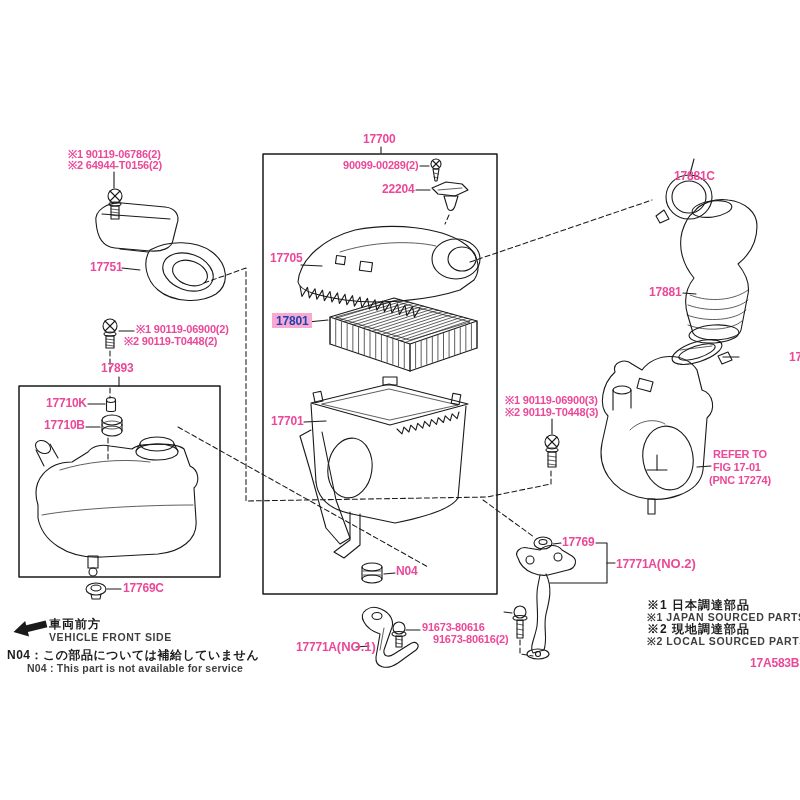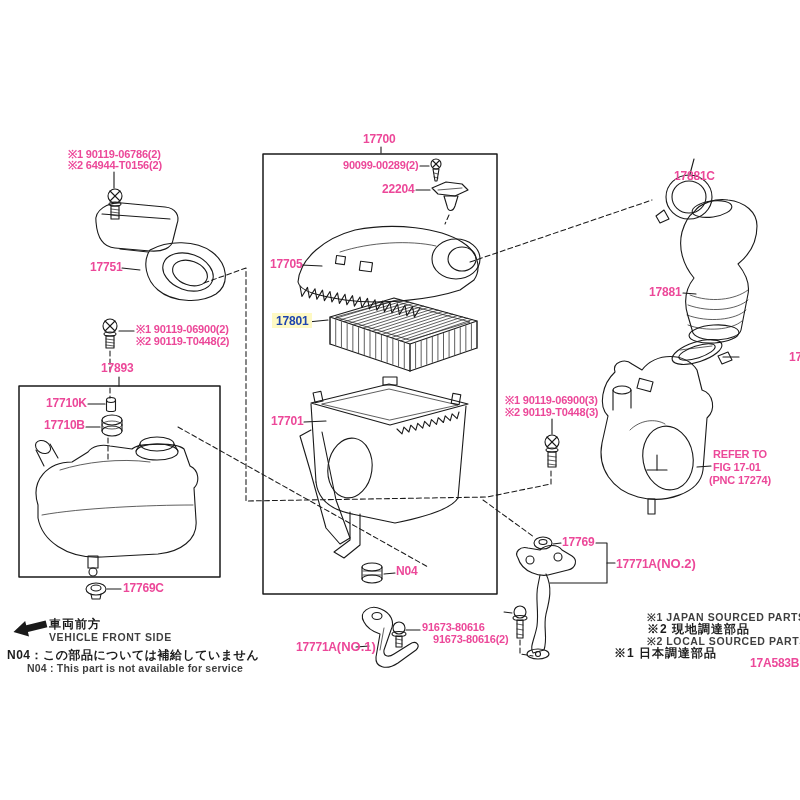--- a/index.html
+++ b/index.html
@@ -9,21 +9,21 @@
   svg path, svg line, svg ellipse, svg rect, svg polygon, svg circle, svg polyline{
     fill:none;stroke:#1a1a1a;stroke-width:1.1;stroke-linecap:round;stroke-linejoin:round;}
   svg .thin{stroke-width:0.7;}
   svg .frame{stroke-width:1.5;}
   svg .dash{stroke-dasharray:5 3;stroke-width:1.05;}
   svg .solidfill{fill:#1a1a1a;stroke:none;}
   .lbl{position:absolute;font-weight:bold;font-size:11px;color:#ec4899;
        letter-spacing:-0.2px;white-space:nowrap;line-height:1;}
   .big{font-size:12px;}
   .sub{font-size:13px;letter-spacing:0;}
-  .hl{background:#fef9c3;color:#1D44AE;padding:2px 4px 1px 4px;}
+  .hl{background:#f9a8d4;color:#1D44AE;padding:2px 4px 1px 4px;}
   .gray{font-weight:bold;color:#3f3f3f;font-size:10.5px;letter-spacing:0.6px;}
   .jp{font-size:12px;color:#1c1c1c;letter-spacing:1px;}
   .note-jp{font-size:12px;color:#1c1c1c;letter-spacing:0.5px;}
 </style>
 </head>
 <body>
 
 <div id="stage">
 
 <svg width="800" height="800" viewBox="0 0 800 800">
@@ -324,49 +324,49 @@
     <polygon class="solidfill" points="-17,0 -3,-8 -3,-3.5 17,-3.5 17,3.5 -3,3.5 -3,8"></polygon>
   </g>
 </svg>
 
   <div class="lbl" style="left:68px;top:149px;">※1 90119-06786(2)</div>
   <div class="lbl" style="left:68px;top:160px;">※2 64944-T0156(2)</div>
   <div class="lbl big" style="left:90px;top:261px;">17751</div>
   <div class="lbl big" style="left:363px;top:133px;">17700</div>
   <div class="lbl" style="left:343px;top:160px;">90099-00289(2)</div>
   <div class="lbl big" style="left:382px;top:183px;">22204</div>
-  <div class="lbl big" style="left:270px;top:258px;">17705</div>
+  <div class="lbl big" style="left:270px;top:252px;">17705</div>
   <div class="lbl big hl" style="left:272px;top:313px;">17801</div>
   <div class="lbl big" style="left:271px;top:415px;">17701</div>
   <div class="lbl big" style="left:674px;top:146px;margin-top:24px;">17881C</div>
   <div class="lbl big" style="left:649px;top:286px;">17881</div>
   <div class="lbl big" style="left:741px;top:351px;margin-left:48px;">17881A</div>
   <div class="lbl" style="left:713px;top:449px;">REFER TO</div>
   <div class="lbl" style="left:713px;top:462px;">FIG 17-01</div>
   <div class="lbl" style="left:709px;top:475px;">(PNC 17274)</div>
   <div class="lbl" style="left:505px;top:395px;">※1 90119-06900(3)</div>
   <div class="lbl" style="left:505px;top:407px;">※2 90119-T0448(3)</div>
   <div class="lbl" style="left:136px;top:324px;">※1 90119-06900(2)</div>
-  <div class="lbl" style="left:136px;top:336px;text-align:right;">※2 90119-T0448(2)</div>
+  <div class="lbl" style="left:124px;top:336px;text-align:right;">※2 90119-T0448(2)</div>
   <div class="lbl big" style="left:101px;top:362px;">17893</div>
   <div class="lbl big" style="left:46px;top:397px;">17710K</div>
   <div class="lbl big" style="left:44px;top:419px;">17710B</div>
   <div class="lbl big" style="left:123px;top:582px;">17769C</div>
   <div class="lbl big" style="left:396px;top:565px;">N04</div>
   <div class="lbl" style="left:421px;top:634px;margin-left:12px;">91673-80616(2)</div>
   <div class="lbl" style="left:422px;top:622px;">91673-80616</div>
   <div class="lbl big" style="left:296px;top:640px;">
     <span>17771A</span><span class="sub">(NO.1)</span>
   </div>
   <div class="lbl big" style="left:562px;top:536px;">17769</div>
   <div class="lbl big" style="left:616px;top:557px;">
     <span>17771A</span><span class="sub">(NO.2)</span>
   </div>
 
-  <div class="lbl jp" style="left:614px;top:599px;margin-top:48px;">※1 日本調達部品</div>
+  <div class="lbl jp" style="left:647px;top:599px;">※1 日本調達部品</div>
   <div class="lbl gray" style="left:647px;top:612px;">※1 JAPAN SOURCED PARTS</div>
   <div class="lbl jp" style="left:647px;top:623px;">※2 現地調達部品</div>
   <div class="lbl gray" style="left:647px;top:636px;">※2 LOCAL SOURCED PARTS</div>
 
   <div class="lbl big" style="left:750px;top:657px;">17A583B</div>
 
   <div class="lbl jp" style="left:49px;top:618px;">車両前方</div>
   <div class="lbl gray" style="left:49px;top:632px;">VEHICLE FRONT SIDE</div>
 
   <div class="lbl note-jp" style="left:7px;top:649px;">N04：この部品については補給していません</div>

